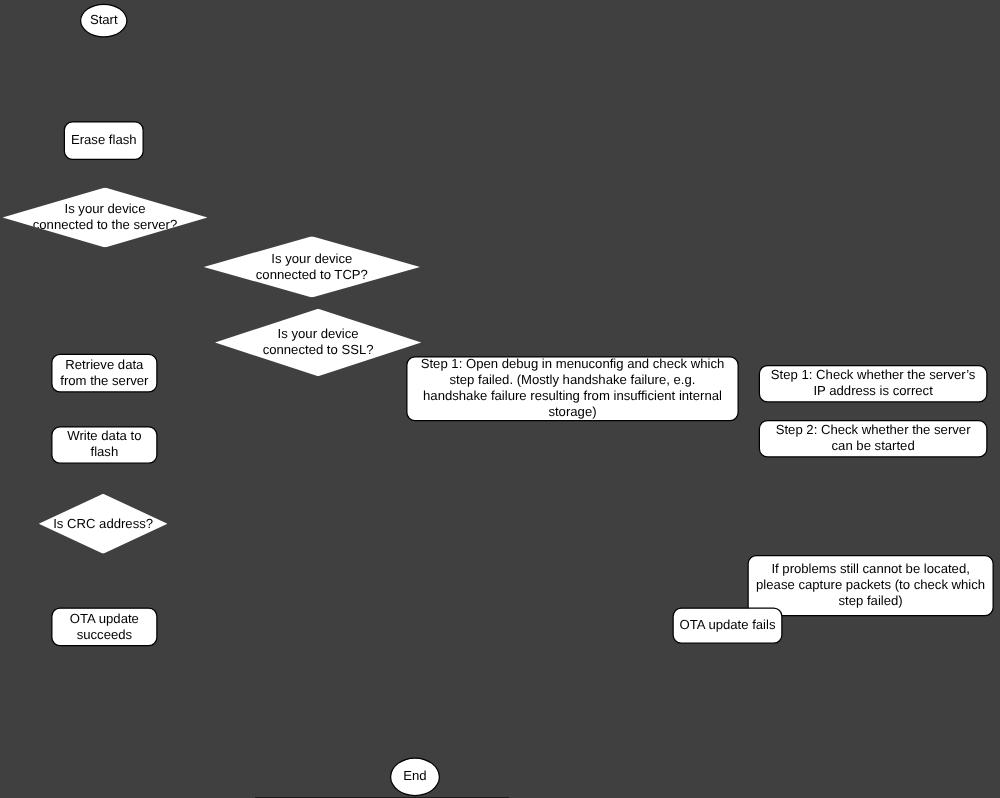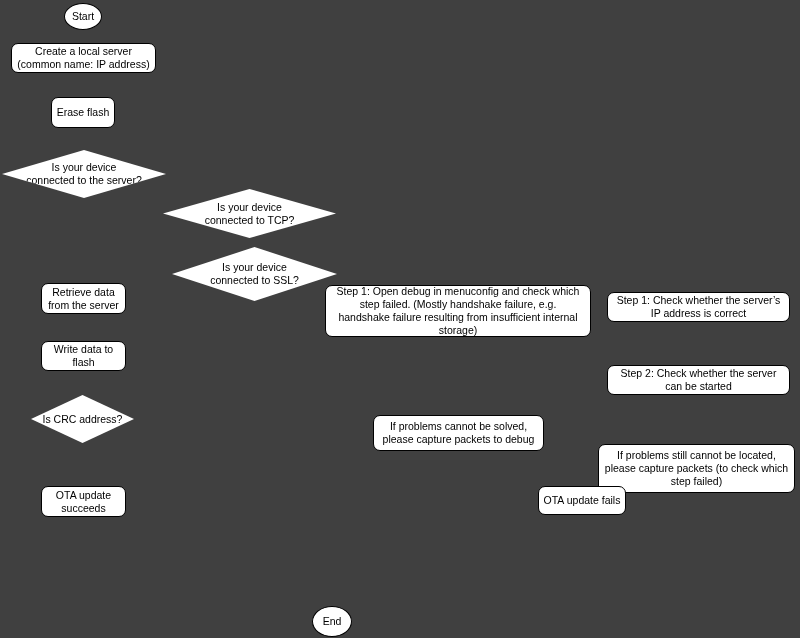--- a/index.html
+++ b/index.html
@@ -47,24 +47,20 @@
 </style>
 </head>
 <body>
 
 <div id="canvas">
 
   <div class="node ellipse" style="left:64px; top:3px; width:38px; height:27px;">
     <span class="label">Start</span>
   </div>
 
-  <div class="node box" style="left:11px; top:43px; width:145px; height:30px;">
-    <span class="label">Create a local server
-(common name: IP address)</span>
-  </div>
 
   <div class="node box" style="left:51px; top:97px; width:64px; height:31px;">
     <span class="label">Erase flash</span>
   </div>
 
   <div class="node diamond" style="left:2px; top:150px; width:164px; height:48px;">
     <span class="label">Is your device
 connected to the server?</span>
   </div>
 
@@ -98,31 +94,27 @@
   </div>
 
   <div class="node box" style="left:325px; top:285px; width:266px; height:52px;">
     <span class="label">Step 1: Open debug in menuconfig and check which
 step failed. (Mostly handshake failure, e.g.
 handshake failure resulting from insufficient internal
 storage)</span>
   </div>
 
 
-  <div class="node box" style="left:373px; top:415px; width:171px; height:36px;">
-    <span class="label">If problems cannot be solved,
-please capture packets to debug</span>
-  </div>
 
   <div class="node box" style="left:607px; top:292px; width:183px; height:30px;">
     <span class="label">Step 1: Check whether the server’s
 IP address is correct</span>
   </div>
 
-  <div class="node box" style="left:607px; top:365px; width:183px; height:30px;text-align:center;">
+  <div class="node box" style="left:607px; top:336px; width:183px; height:30px;text-align:center;">
     <span class="label">Step 2: Check whether the server
 can be started</span>
   </div>
 
   <div class="node box" style="left:598px; top:408px; width:197px; height:49px;margin-top:36px;">
     <span class="label">If problems still cannot be located,
 please capture packets (to check which
 step failed)</span>
   </div>
 

